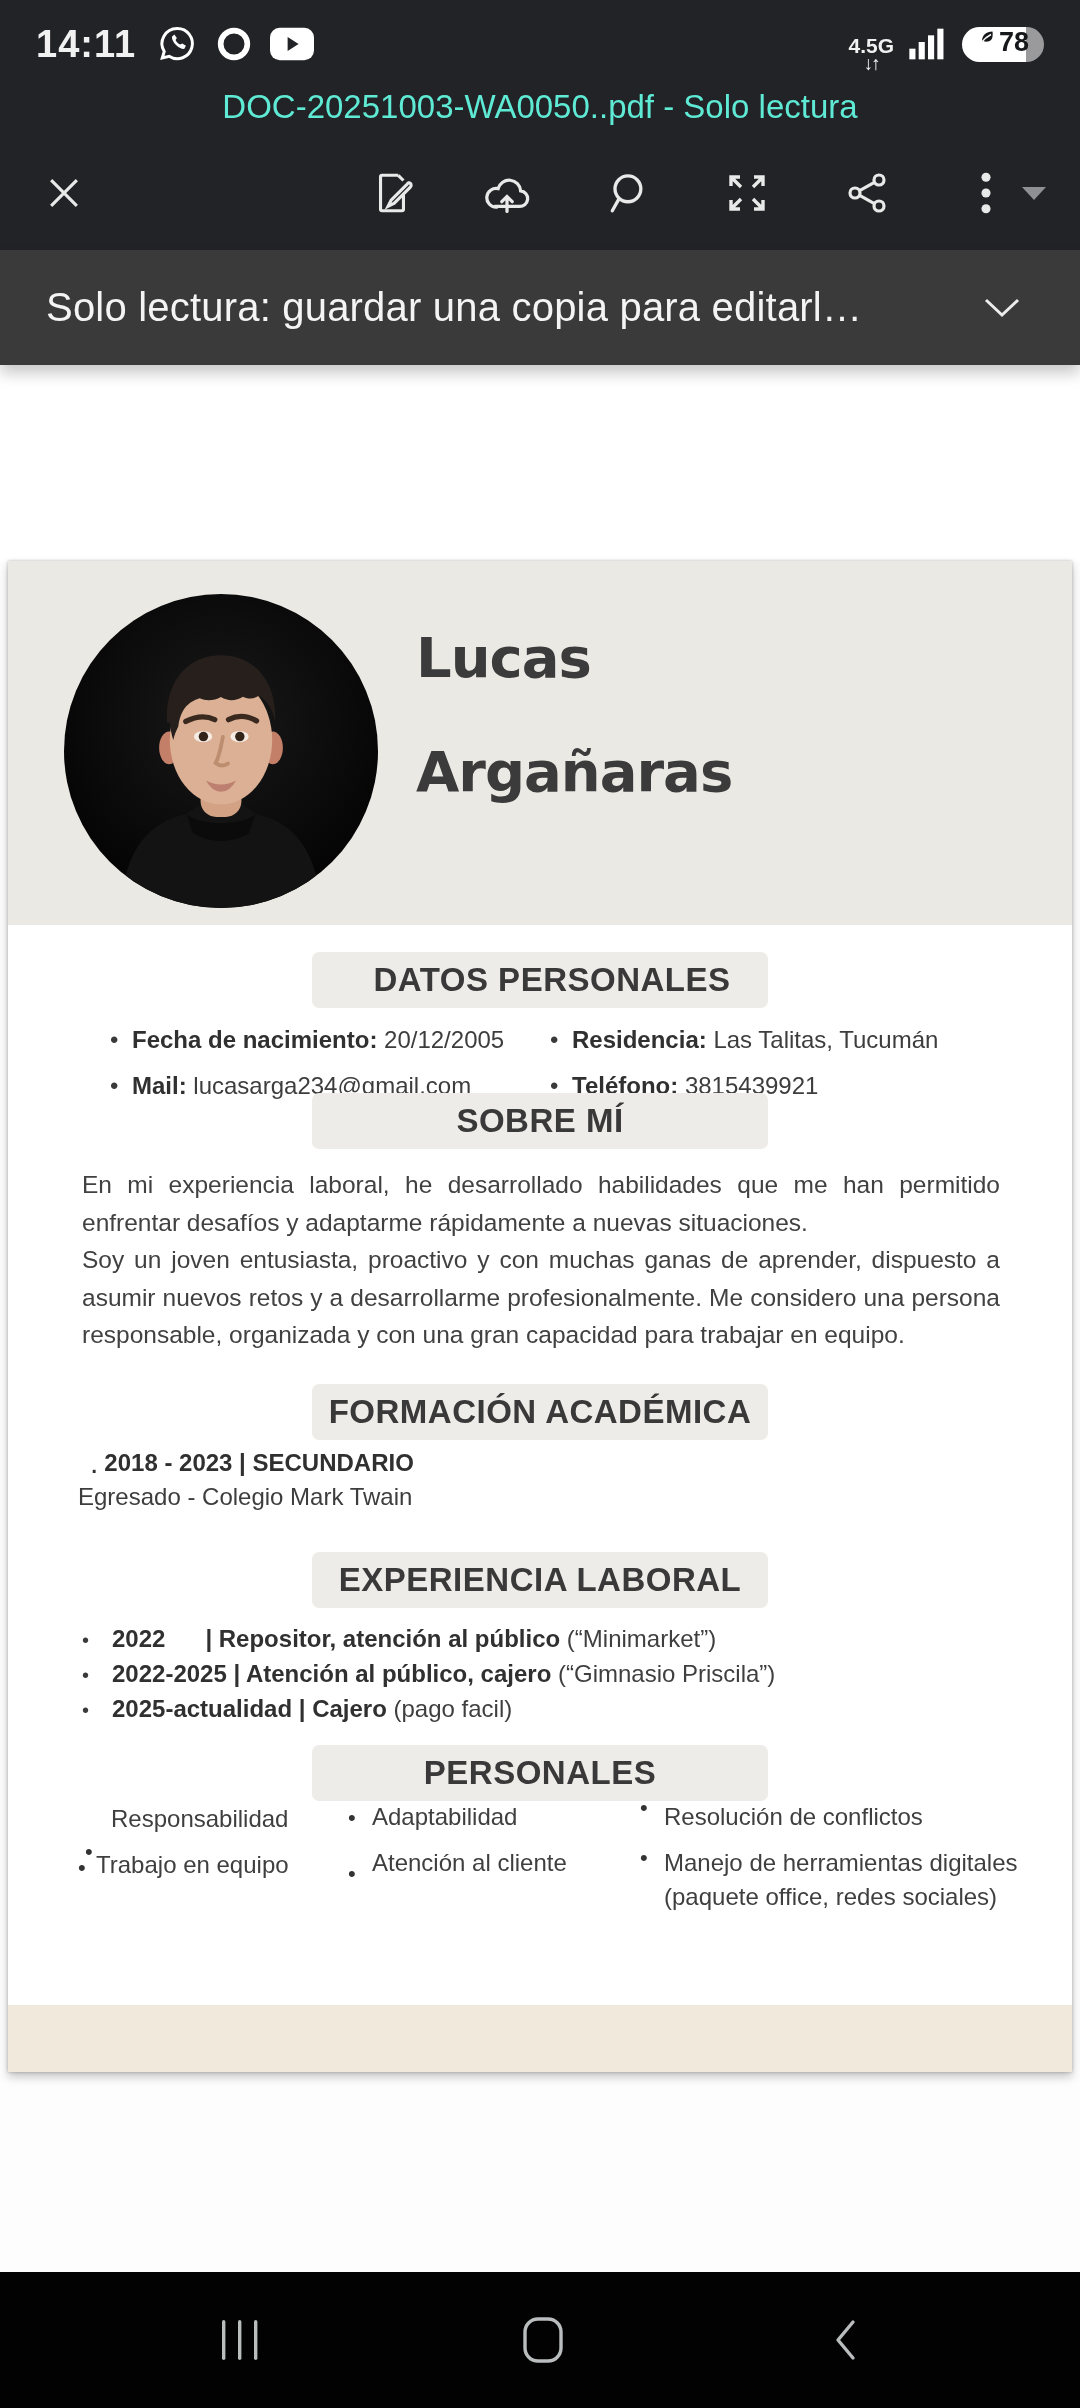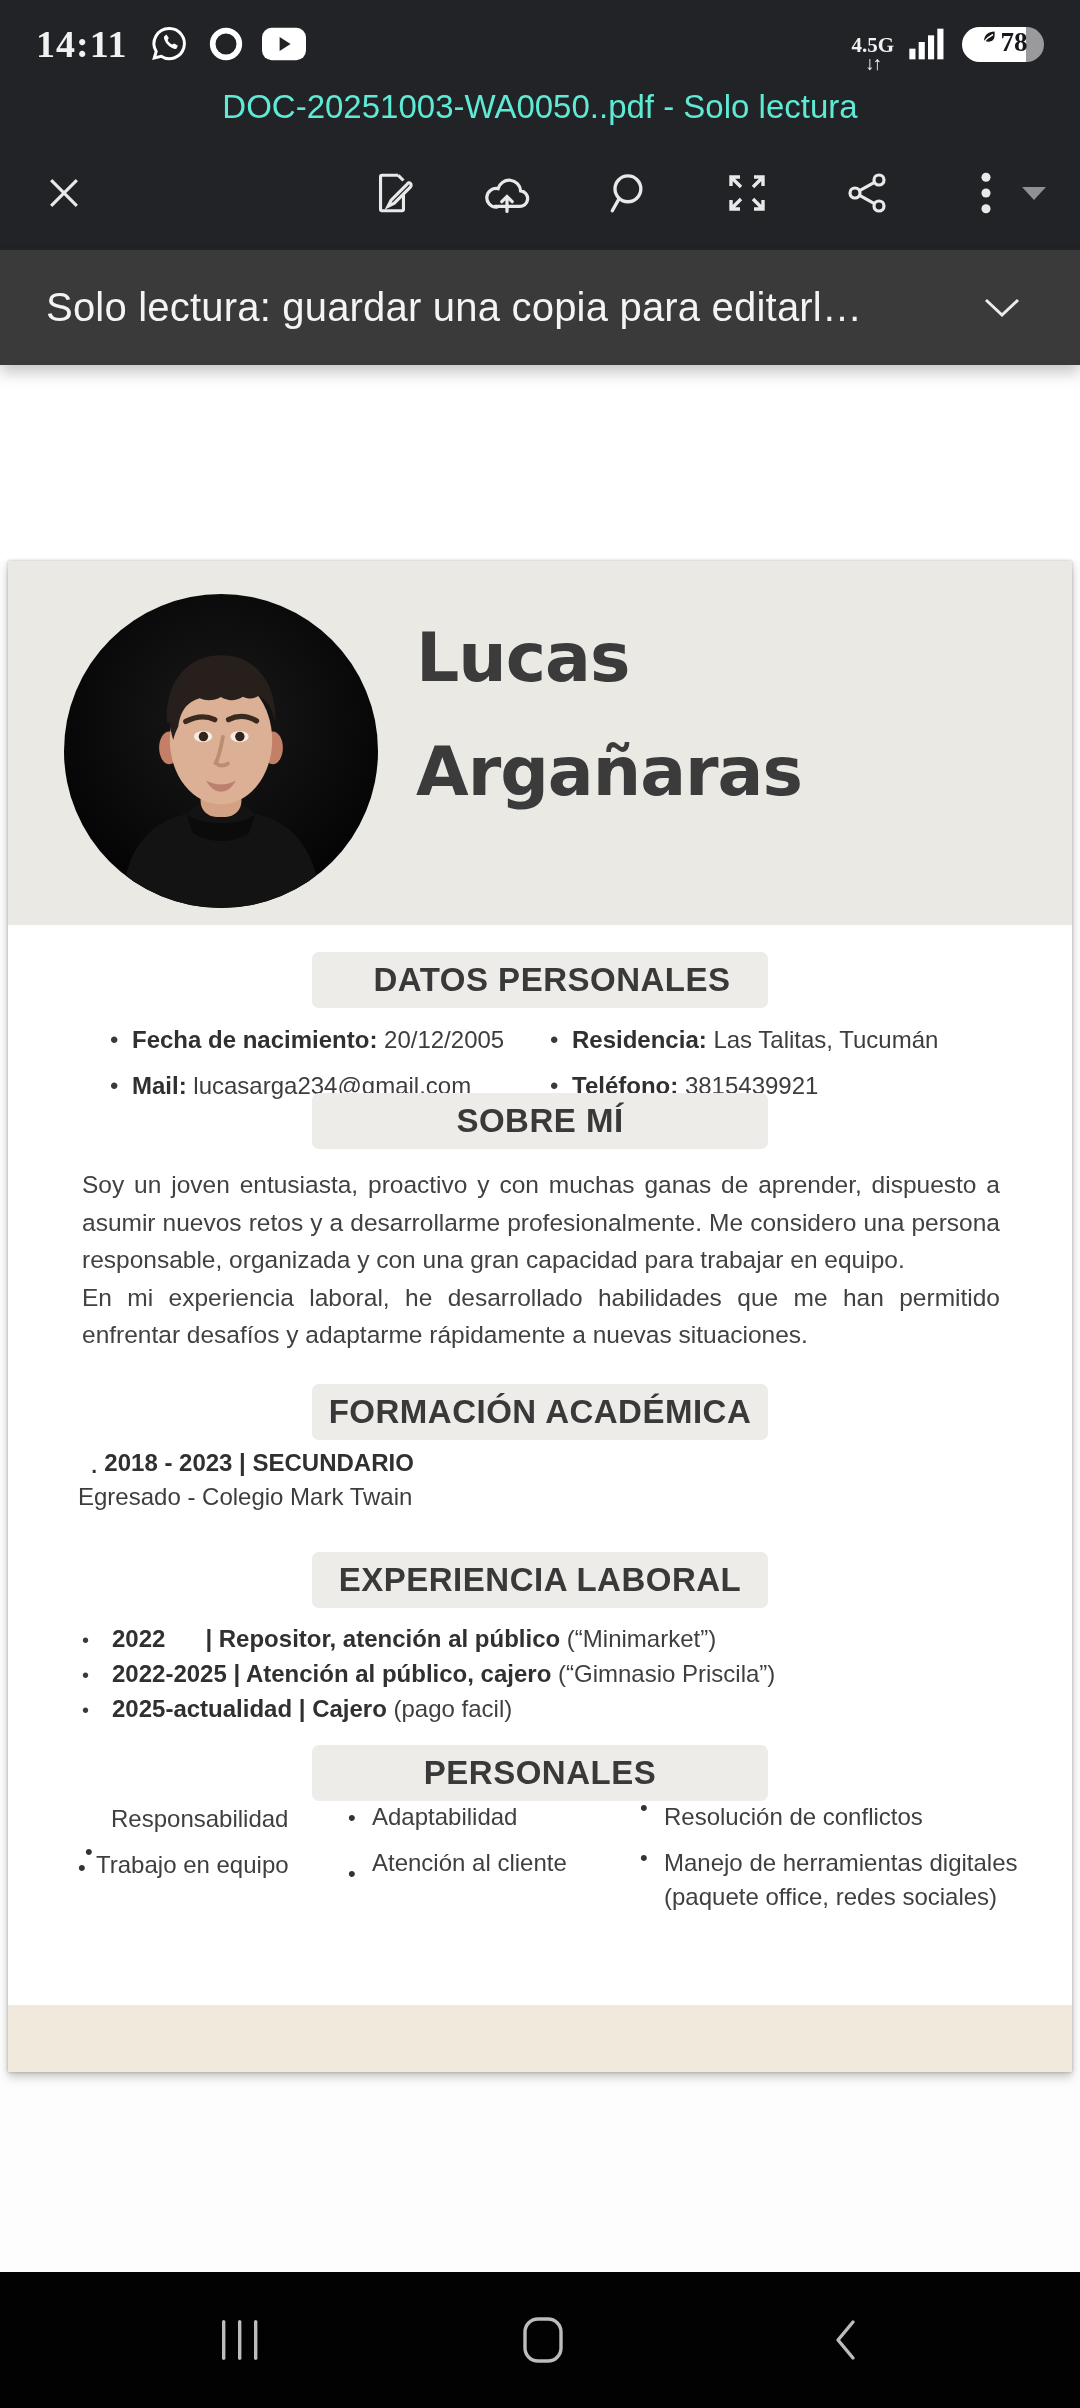--- a/index.html
+++ b/index.html
@@ -2,21 +2,21 @@
 <html><head>
 <meta charset="utf-8">
 <style>
   * { margin:0; padding:0; box-sizing:border-box; }
   html,body { width:1080px; }
   body { font-family:"Liberation Sans", sans-serif; background:#fff; }
   .phone { position:relative; width:1080px; height:2408px; overflow:hidden; background:#fff; }
 
   
   .chrome { position:relative; width:100%; height:250px; background:#222327; color:#f1f1f1; }
-  .status-bar { position:absolute; top:0; left:0; right:0; height:88px; display:flex; align-items:center; padding:0 36px;font-family:Liberation Serif, serif; }
+  .status-bar { position:absolute; top:0; left:0; right:0; height:88px; display:flex; align-items:center; padding:0 36px; }
   .time { font-size:38px; font-weight:700; letter-spacing:1px; margin-right:20px; }
   .notif-icons { display:flex; align-items:center; gap:16px; }
   .status-right { margin-left:auto; display:flex; align-items:center; gap:14px; }
   .net-block { display:flex; flex-direction:column; align-items:center; line-height:1;margin-top:20px; }
   .net-label { font-size:21px; font-weight:700; }
   .net-arrows { font-size:19px; letter-spacing:-2px; margin-top:-2px; }
   .battery { position:relative; width:82px; height:35px; border-radius:18px;
              background:linear-gradient(to right,#ffffff 0 78%,#9a9a9d 78% 100%);
              display:flex; align-items:flex-start; justify-content:center; gap:2px; }
   .battery-num { color:#17181b; font-size:27px; font-weight:700; }
@@ -34,21 +34,21 @@
   .banner-chevron { position:absolute; left:1002px; top:50%; transform:translate(-50%,-50%); }
 
   
   .viewer { position:relative; width:100%; height:1907px; background:#fdfdfd; }
   .page { position:relative; margin:196px 8px 0 8px; height:1511px; background:#ffffff;
           box-shadow:0 0 3px rgba(0,0,0,.25), 0 5px 9px rgba(0,0,0,.22); }
 
   .cv-header { position:relative; height:364px; background:#ebe9e4; }
   .avatar { position:absolute; left:56px; top:33px; width:314px; height:314px; border-radius:50%; overflow:hidden; }
   .cv-name { position:absolute; left:408px; top:40px; font-family:"DejaVu Sans", sans-serif;
-             font-weight:700; font-size:68px; line-height:114px; color:#3b3b3b; letter-spacing:-1px; }
+             font-weight:700; font-size:56px; line-height:114px; color:#3b3b3b; letter-spacing:-1px; }
 
   .pill { width:456px; margin:0 auto; height:56px; line-height:56px; background:#edece8; border-radius:7px;
           text-align:center; font-size:33px; font-weight:700; color:#393939; letter-spacing:.5px; }
   .pill.datos { margin-top:27px;padding-left:24px; }
   .pill.sobre { margin-top:-7px; position:relative; z-index:1; }
   .pill.formacion { margin-top:30px; }
   .pill.experiencia { margin-top:38px; }
   .pill.habilidades { margin-top:18px; }
   .b { font-weight:700; color:#303030; }
 
@@ -235,22 +235,22 @@
       <div class="datos-grid">
         <div><span class="bullet">•</span><span class="b">Fecha de nacimiento:</span> <span>20/12/2005</span></div>
         <div><span class="bullet">•</span><span class="b">Residencia:</span> <span>Las Talitas, Tucumán</span></div>
         <div><span class="bullet">•</span><span class="b">Mail:</span> <span>lucasarga234@gmail.com</span></div>
         <div><span class="bullet">•</span><span class="b">Teléfono:</span> <span>3815439921</span></div>
       </div>
 
       <div class="pill sobre">SOBRE MÍ</div>
 
       <div class="sobre-par">
+        <div>En mi experiencia laboral, he desarrollado habilidades que me han permitido enfrentar desafíos y adaptarme rápidamente a nuevas situaciones.</div>
         <div>Soy un joven entusiasta, proactivo y con muchas ganas de aprender, dispuesto a asumir nuevos retos y a desarrollarme profesionalmente. Me considero una persona responsable, organizada y con una gran capacidad para trabajar en equipo.</div>
-        <div>En mi experiencia laboral, he desarrollado habilidades que me han permitido enfrentar desafíos y adaptarme rápidamente a nuevas situaciones.</div>
       </div>
 
       <div class="pill formacion">FORMACIÓN ACADÉMICA</div>
 
       <div class="form-entry">
         <div class="dotline"><span class="dot-small">.</span><span class="b">2018 - 2023 | SECUNDARIO</span></div>
         <div>Egresado - Colegio Mark Twain</div>
       </div>
 
       <div class="pill experiencia">EXPERIENCIA LABORAL</div>

